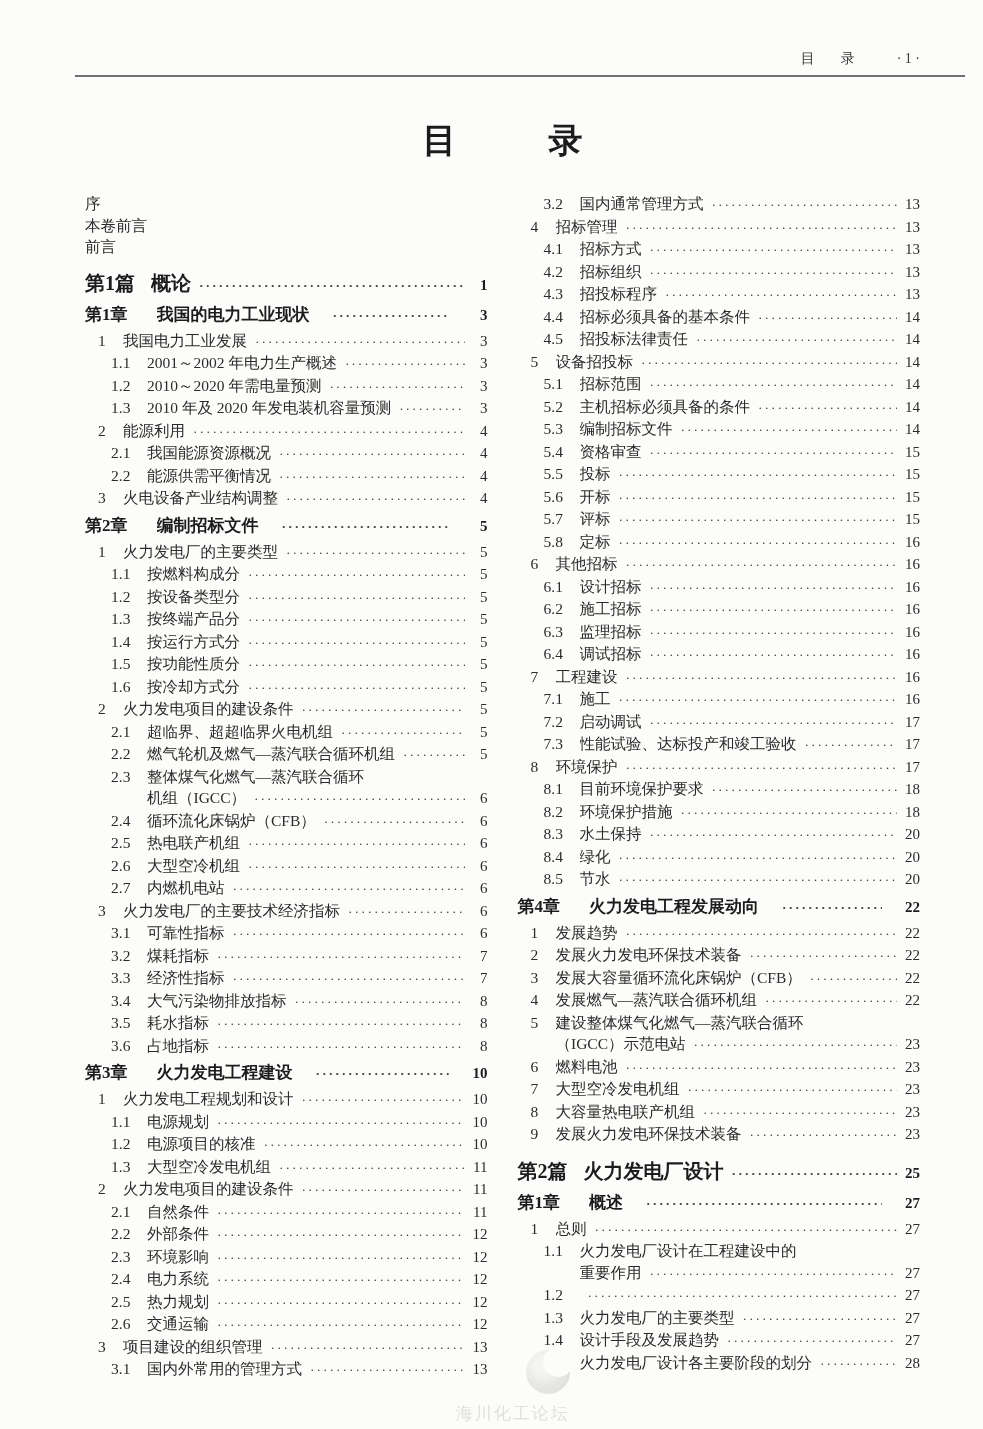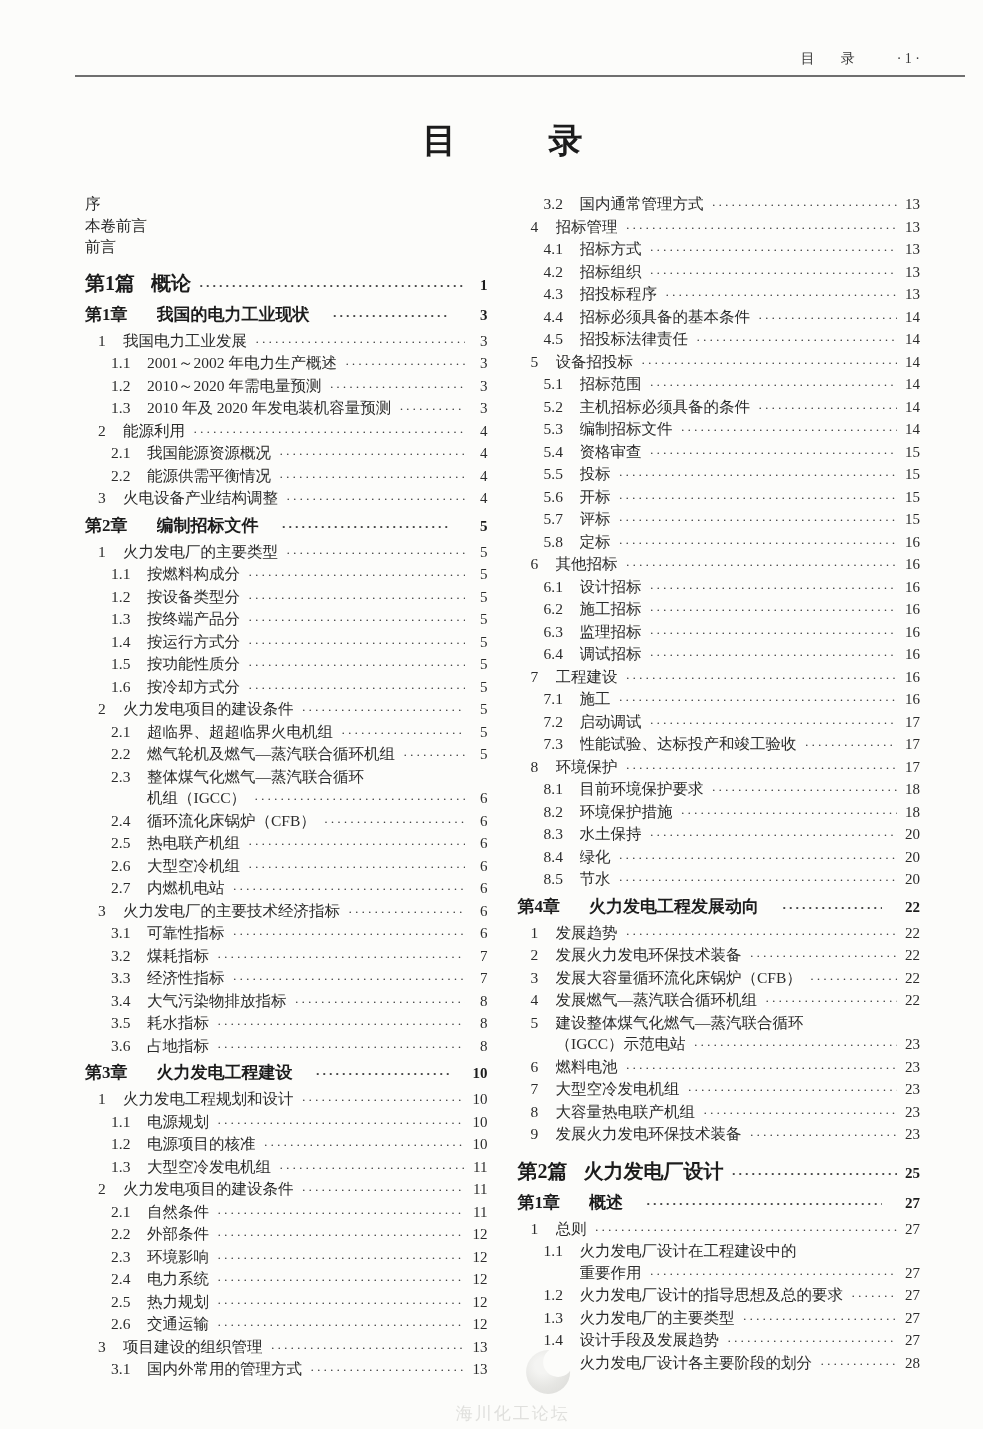--- a/index.html
+++ b/index.html
@@ -685,21 +685,20 @@
           <span class="num">1.1</span>
           <span class="lbl">火力发电厂设计在工程建设中的</span>
         </div>
         <div class="row cont cont-sub">
           <span class="lbl">重要作用</span>
           <span class="leader">··············································································································</span>
           <span class="pg">27</span>
         </div>
         <div class="row sub">
           <span class="num">1.2</span>
-          <span class="lbl">火力发电厂设计的指导思想及总的要求</span>
           <span class="leader">··············································································································</span>
           <span class="pg">27</span>
         </div>
         <div class="row sub">
           <span class="num">1.3</span>
           <span class="lbl">火力发电厂的主要类型</span>
           <span class="leader">··············································································································</span>
           <span class="pg">27</span>
         </div>
         <div class="row sub">

